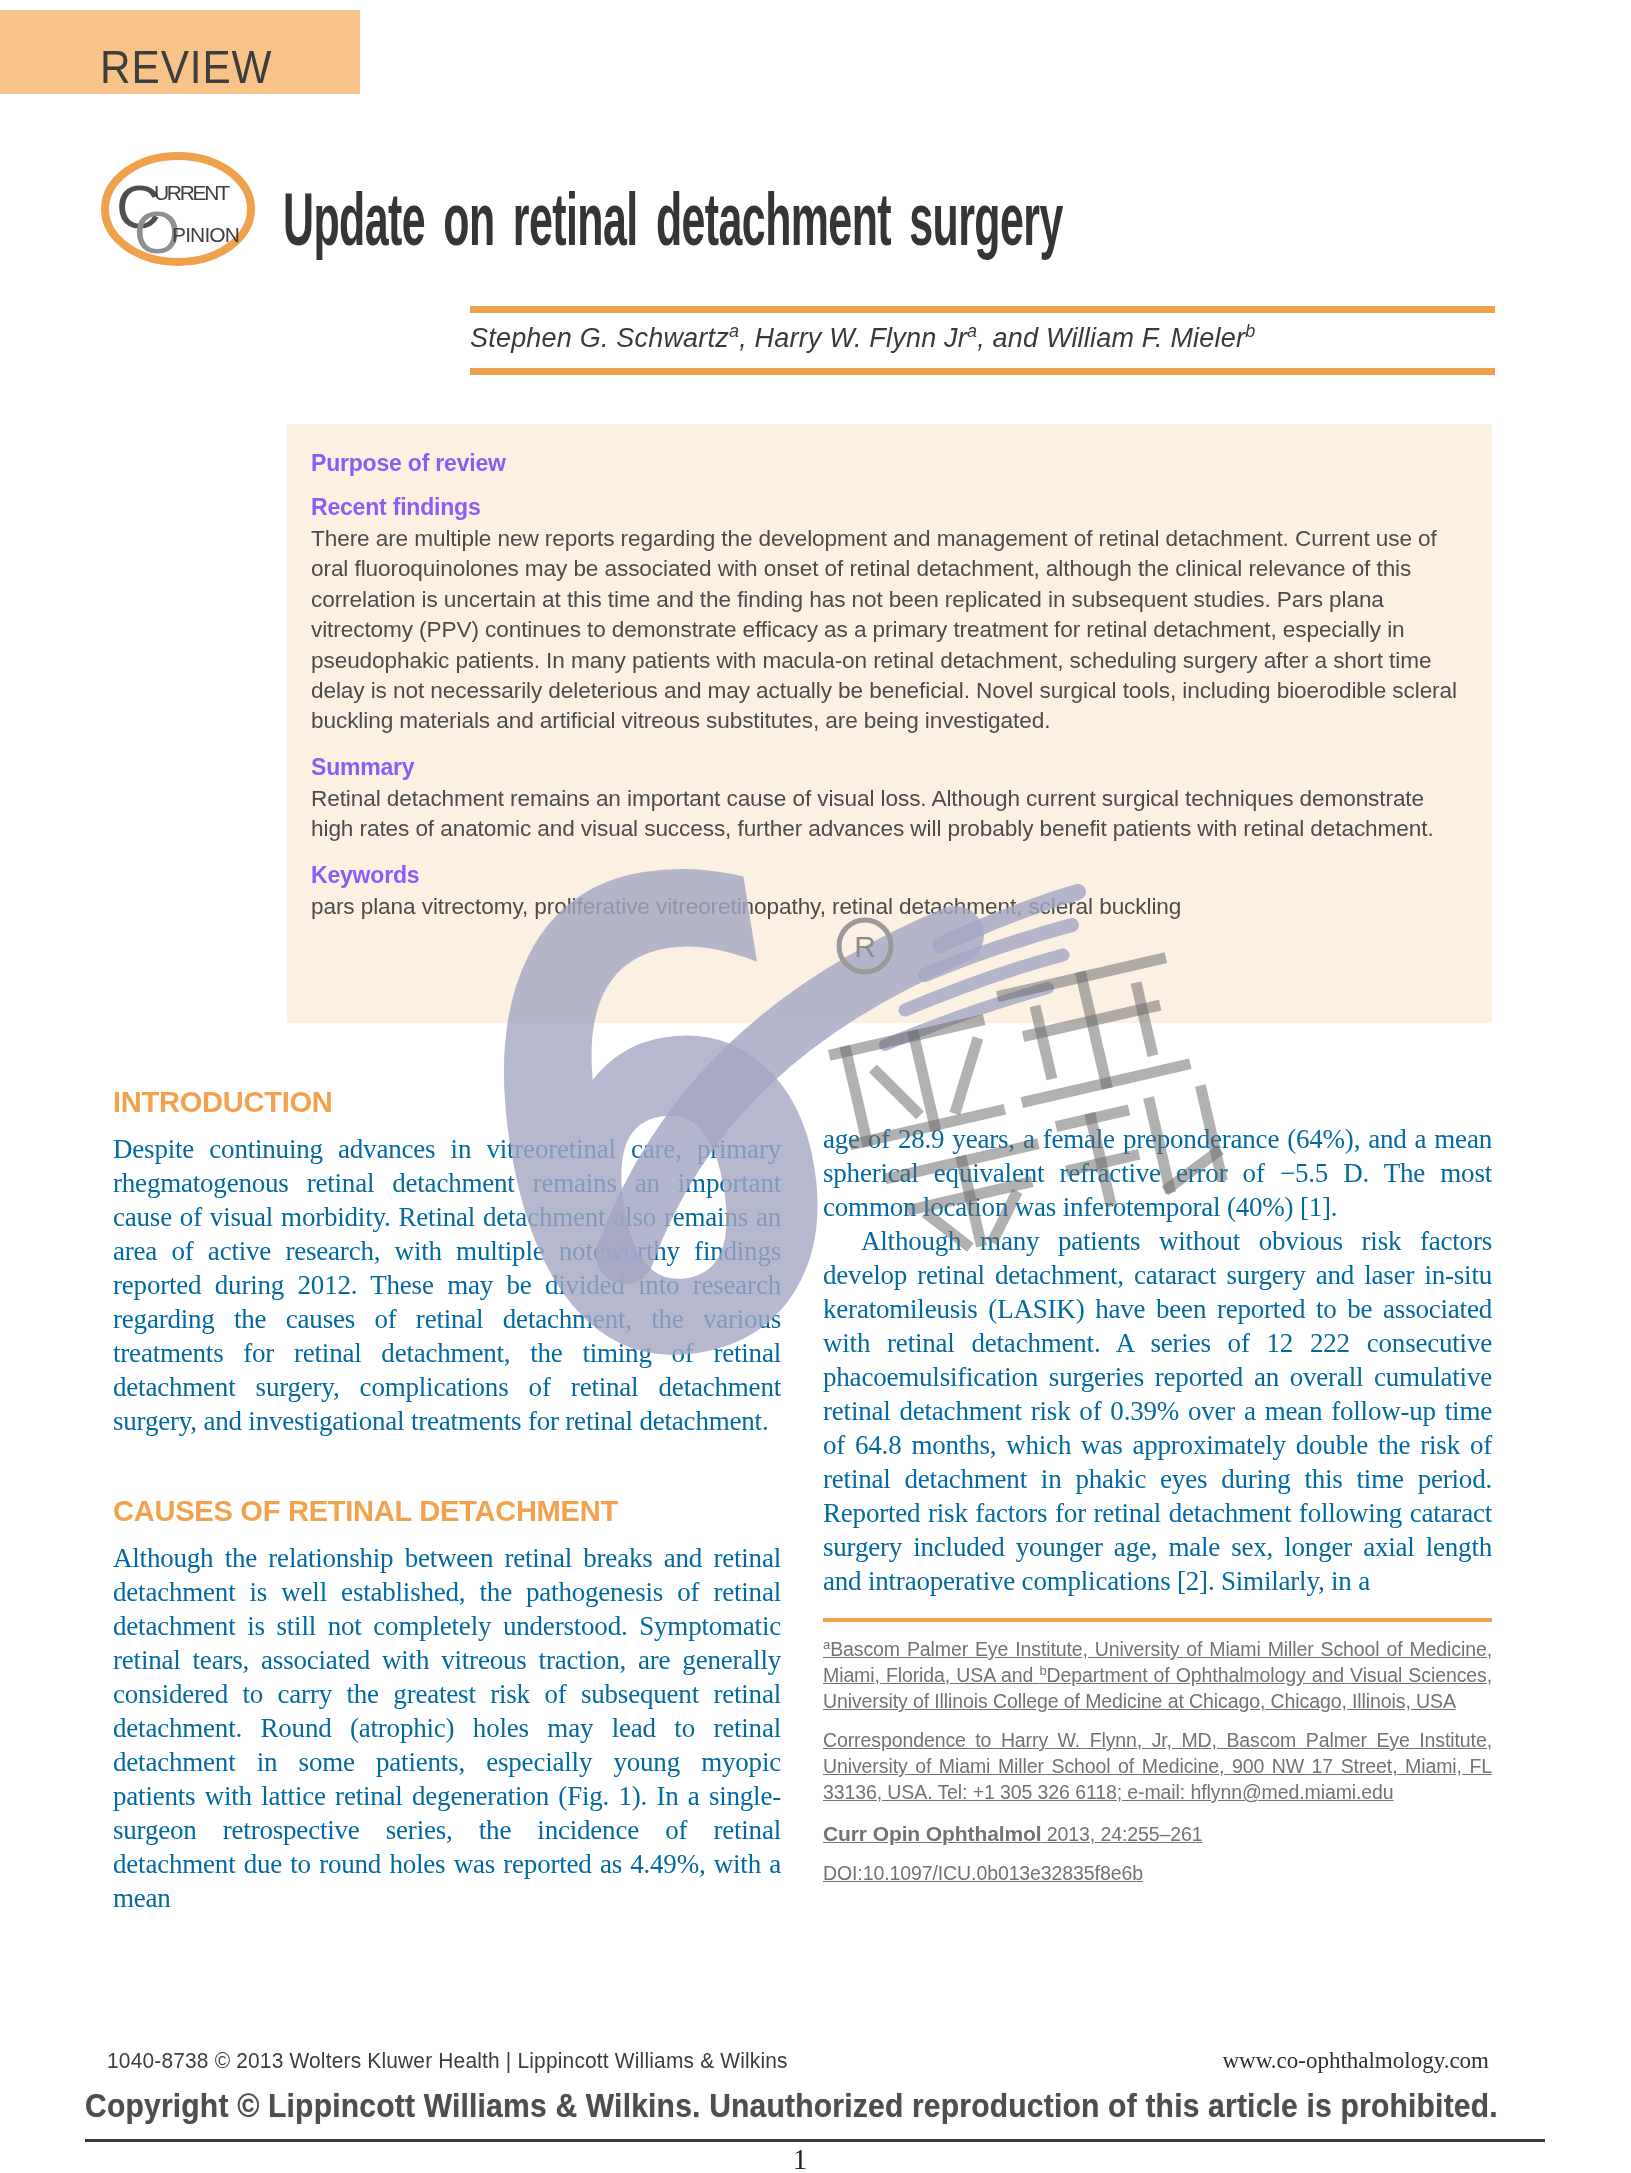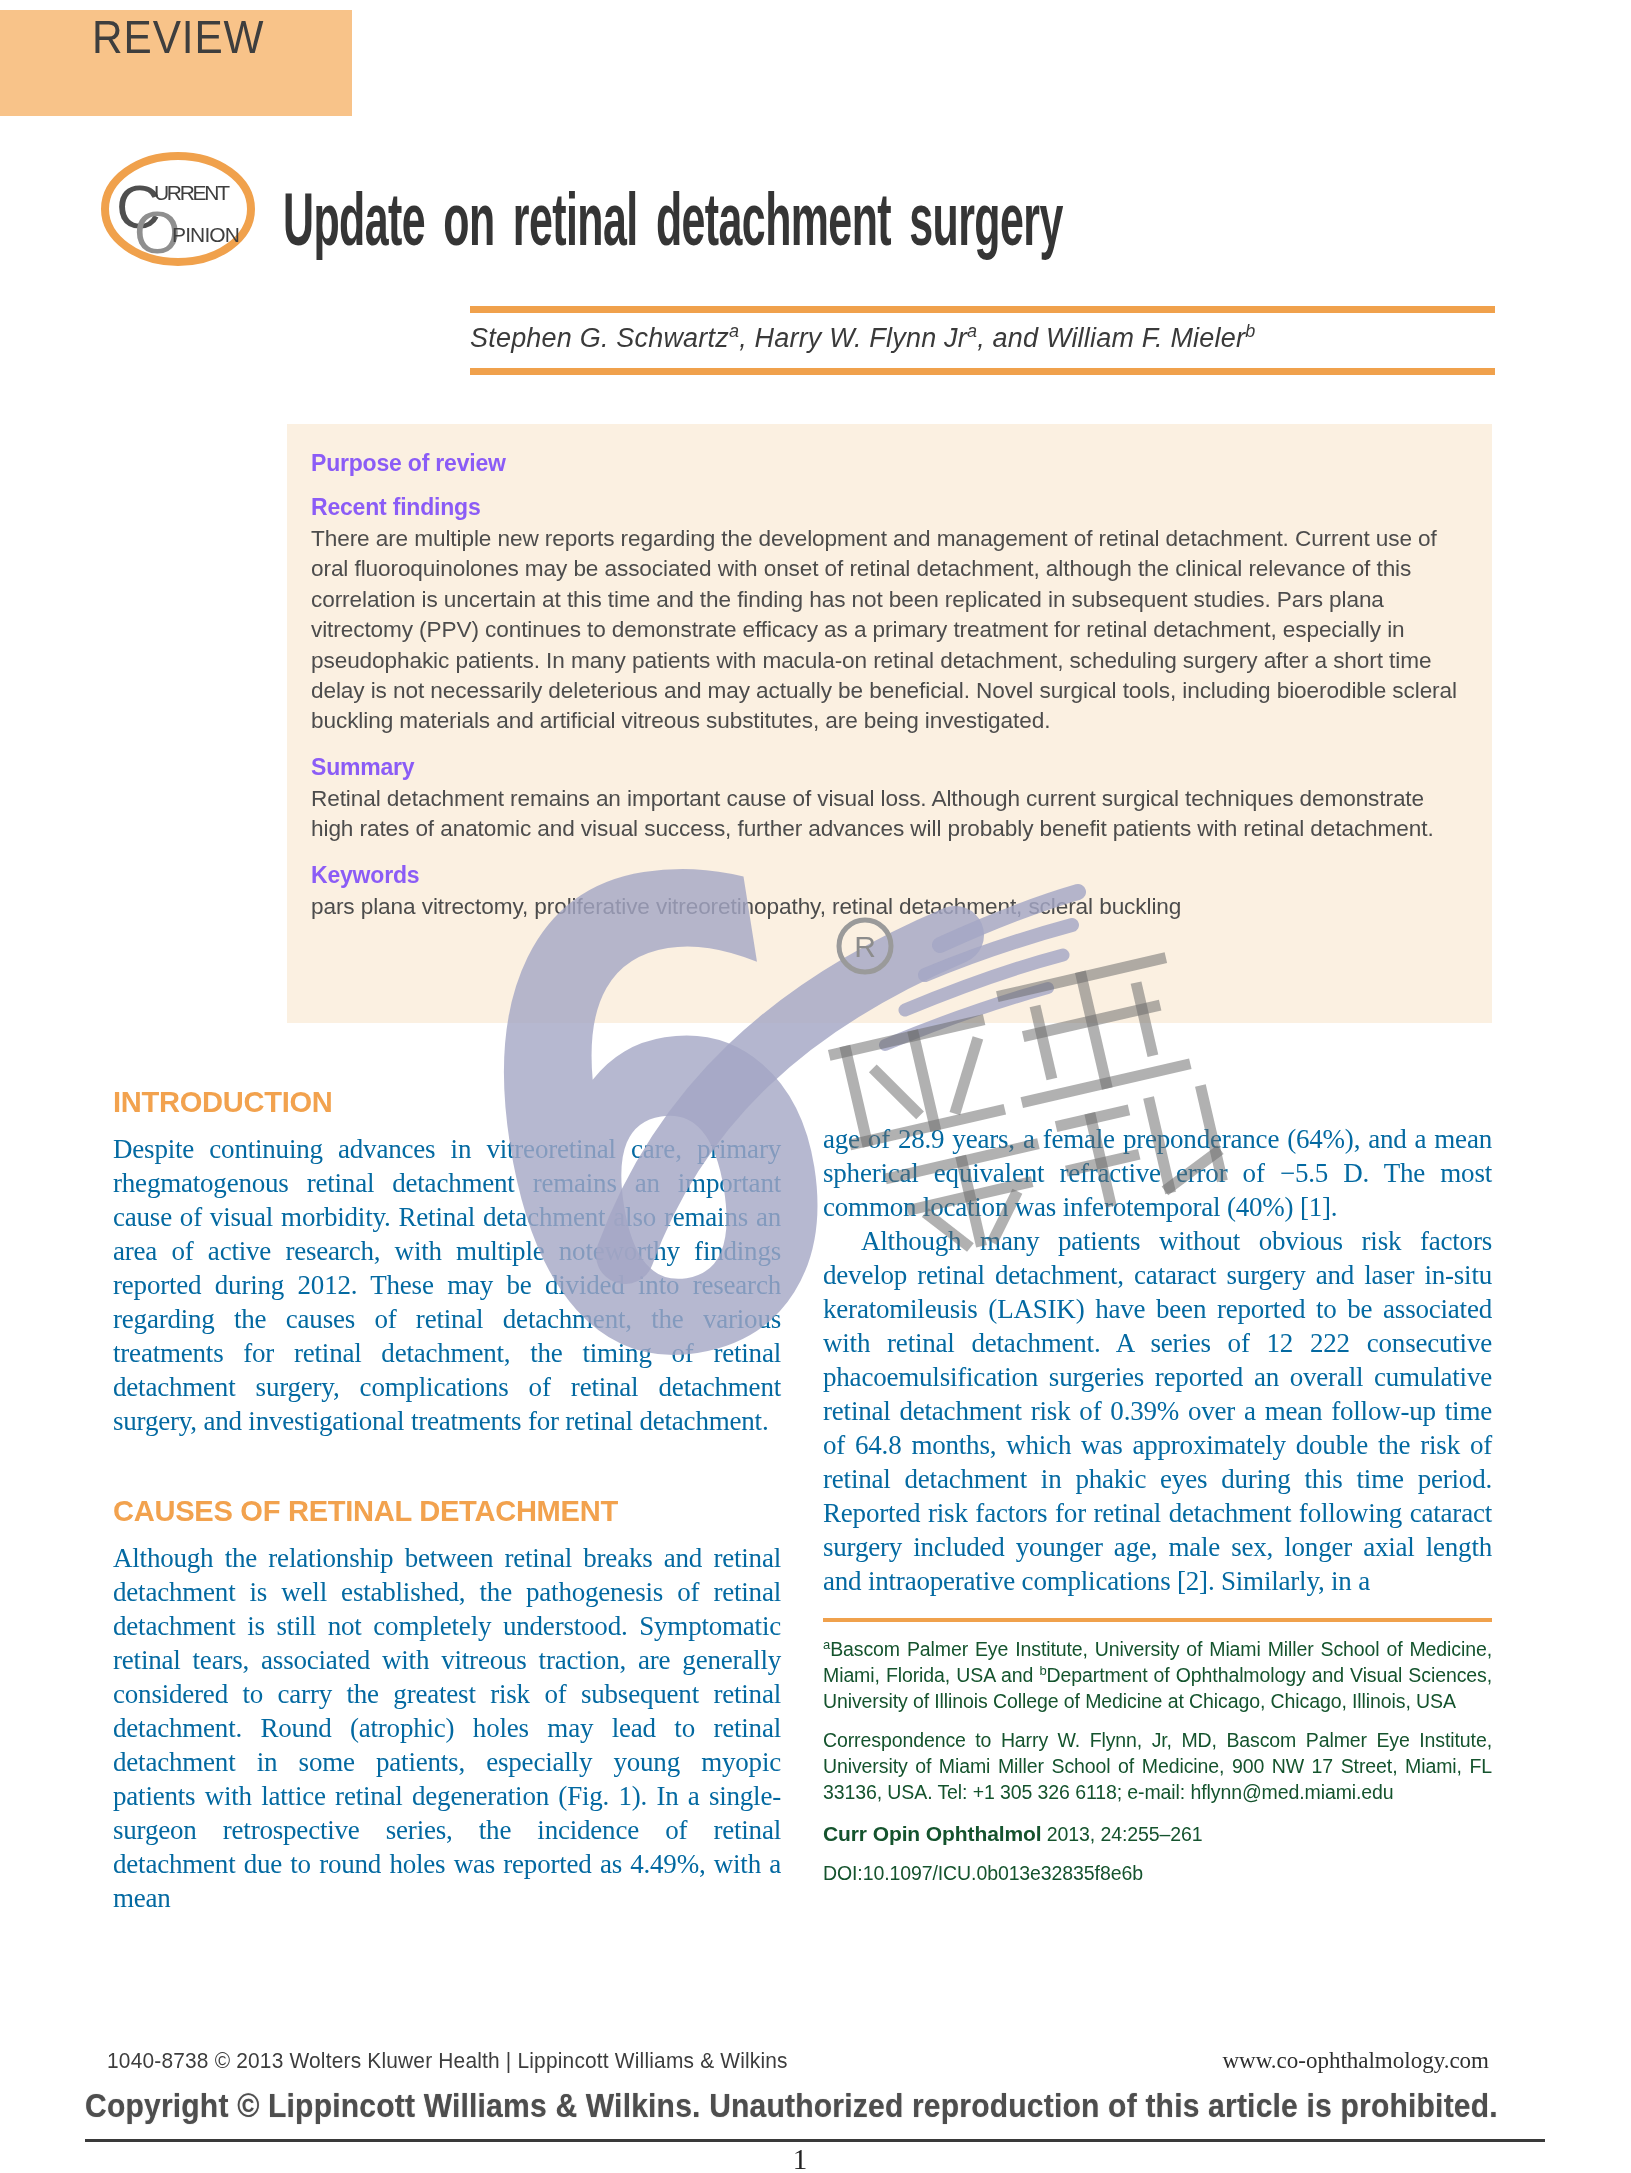--- a/index.html
+++ b/index.html
@@ -2,22 +2,22 @@
 <html><head>
 <meta charset="utf-8">
 <style>
   html,body{margin:0;padding:0;background:#e8e8e8;}
   .page{
     position:relative;width:1631px;height:2173px;background:#ffffff;
     font-family:"Liberation Sans",sans-serif;overflow:hidden;margin:0 auto;
   }
   
   .banner{
-    position:absolute;left:0;top:10px;width:352px;height:106px;background:#F8C389;
-    display:flex;align-items:flex-start;
+    position:absolute;left:0;top:10px;width:352px;height:84px;background:#F8C389;
+    display:flex;align-items:flex-end;padding-left:8px;
   }
   .banner .banner-label{
     margin-left:92px;font-size:46px;font-weight:500;color:#3e3e3e;
     letter-spacing:1px;transform:scaleX(.92);transform-origin:left center;
   }
   
   .logo{position:absolute;left:100px;top:152px;width:156px;height:114px;}
   .article-title{
     position:absolute;left:283px;top:183px;white-space:nowrap;
     font-size:74px;font-weight:bold;color:#353535;letter-spacing:-1px;word-spacing:12px;
@@ -53,21 +53,21 @@
   .col section + section h2{margin-top:56px;}
   .col p{
     margin:0;font-family:"Liberation Serif",serif;font-size:27px;line-height:34px;
     color:#0369a1;letter-spacing:-.2px;
   }
   .col p.indent{text-indent:38px;}
   
   .affil-rule{margin:20px 0 14px 0;width:100%;height:4px;background:#F0A14C;}
   .affil p{
     margin:0 0 13px 0;font-family:"Liberation Sans",sans-serif;font-size:19.5px;
-    line-height:26px;color:#14532d;text-align:justify;letter-spacing:-.1px;
+    line-height:26px;color:#737373;text-align:justify;letter-spacing:-.1px;text-decoration:underline;
   }
   .affil p sup{font-size:13px;}
   .citation{font-size:20px;margin-top:16px !important;text-align:left !important;}
   .citation b{font-size:21px;}
   .doi{margin-top:3px !important;text-align:left !important;}
   
   .footer-meta{
     position:absolute;left:107px;top:2048px;width:1382px;
     display:flex;justify-content:space-between;align-items:flex-start;
   }

